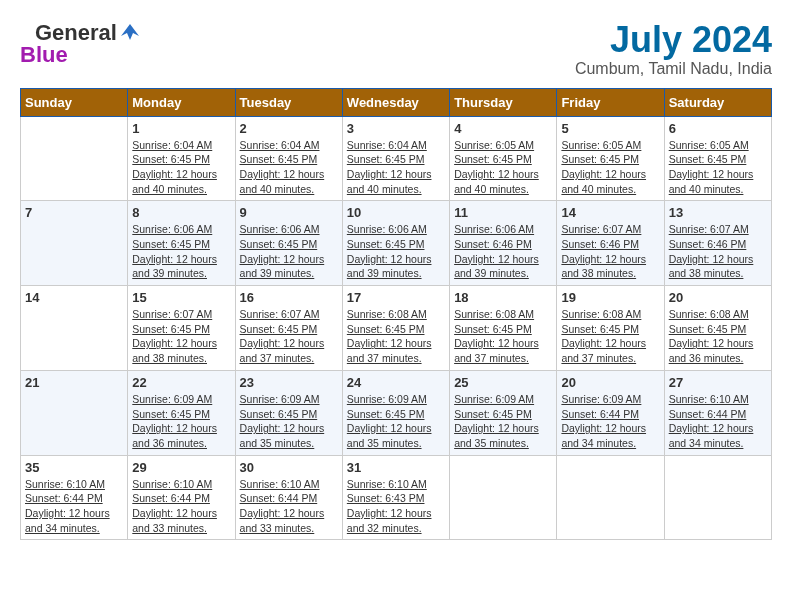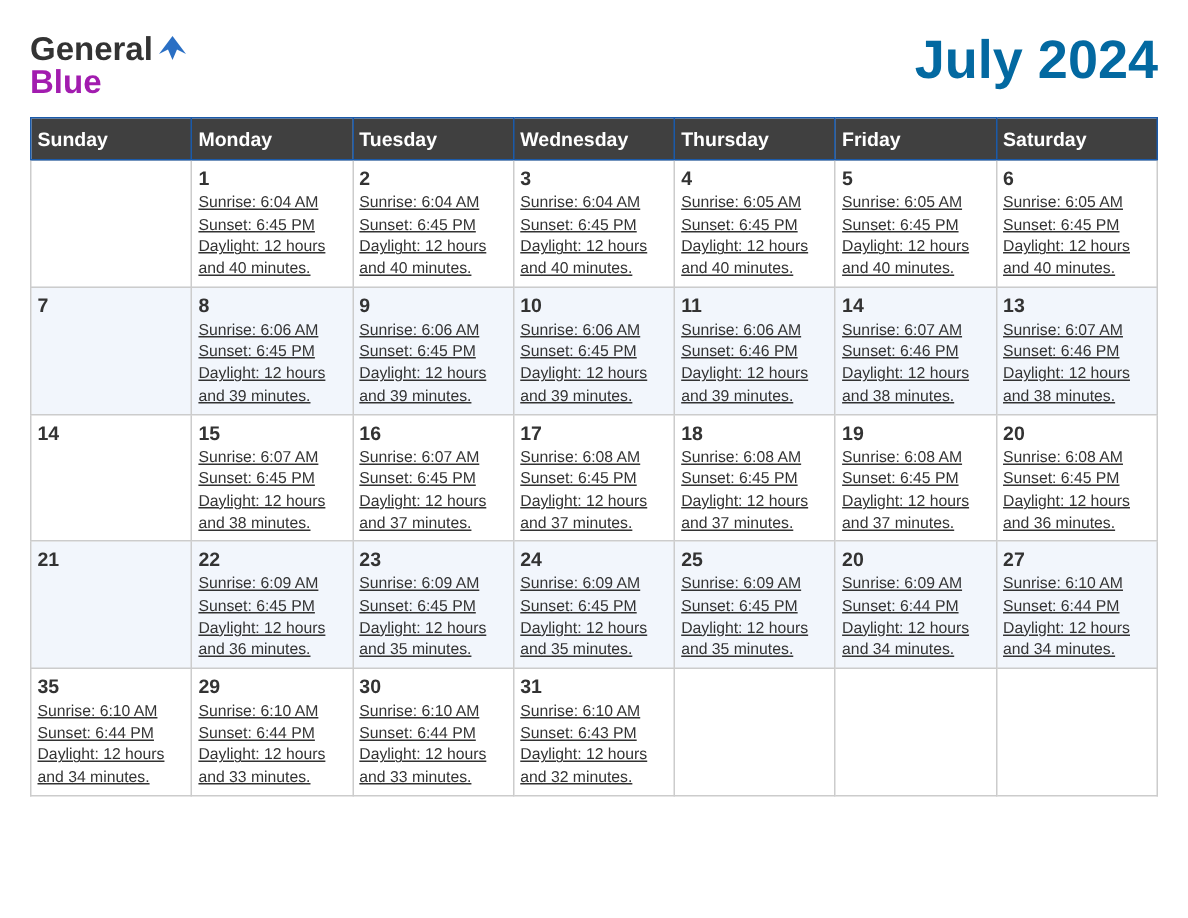--- a/index.html
+++ b/index.html
@@ -33,21 +33,21 @@
     .location-title {
       font-size: 16px;
       color: #555;
     }
     table {
       width: 100%;
       border-collapse: collapse;
       table-layout: fixed;
     }
     thead tr th {
-      background-color: #404040;
+      background-color: #a16207;
       color: #fff;
       font-size: 13px;
       font-weight: bold;
       padding: 6px 4px;
       text-align: left;
       border: 1px solid #1a5aaa;
     }
     tbody tr td {
       border: 1px solid #ccc;
       vertical-align: top;
@@ -77,29 +77,30 @@
     tbody tr:nth-child(even) td {
       background: #f2f6fc;
     }
   </style>
 </head>
 <body>
 
 <div class="header-area">
   <div class="logo">
     <div style="display:flex;align-items:center;gap:2px;">
-      <span style="font-size:22px;font-weight:bold;color:#333;">General</span>
+      <span style="font-size:22px;font-weight:bold;color:#333;margin-left:15px;">General</span>
       <svg width="22" height="22" viewBox="0 0 22 22">
         <polygon points="11,2 20,14 14,11 11,18 8,11 2,14" fill="#2a6fc4"></polygon>
       </svg>
     </div>
     <span style="font-size:22px;font-weight:bold;color:#a21caf;margin-top:-4px;">Blue</span>
   </div>
   <div class="title-area">
     <div class="month-title">July 2024</div>
+    <div class="location-title">Cumbum, Tamil Nadu, India</div>
   </div>
 </div>
 
 <table>
   <thead>
     <tr>
       <th>Sunday</th>
       <th>Monday</th>
       <th>Tuesday</th>
       <th>Wednesday</th>

